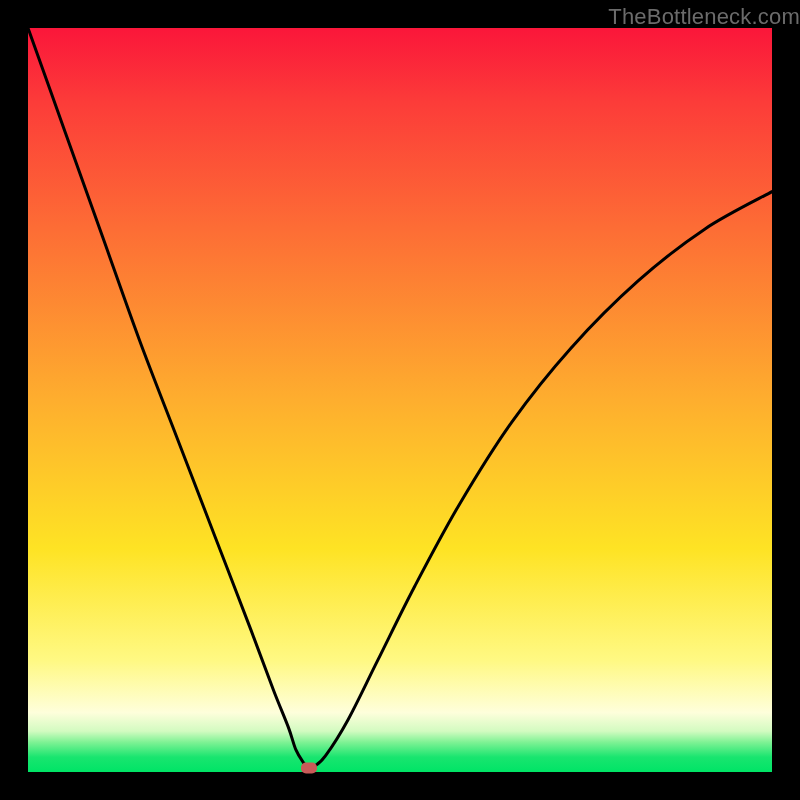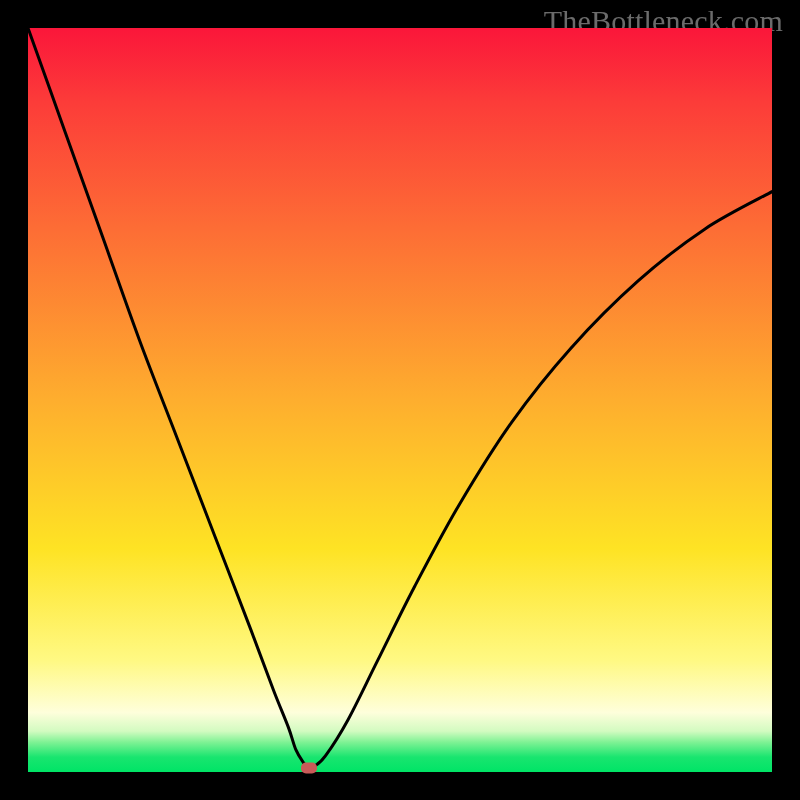--- a/index.html
+++ b/index.html
@@ -28,23 +28,23 @@
       #fefedb 92%,
       #d3fbc1 94.5%,
       #7ef294 96%,
       #19e56f 98%,
       #00e466 100%
     );
   }
   .watermark {
     position: absolute;
     top: 4px;
-    right: 17px;
-    font-family: Liberation Serif, serif;
-    font-size: 30px;
+    right: 0;
+    font-family: Liberation Sans, sans-serif;
+    font-size: 22px;
     color: #6b6b6b;
     letter-spacing: 0.2px;
   }
   svg.curve {
     position: absolute;
     left: 0;
     top: 0;
     width: 744px;
     height: 744px;
     overflow: visible;

